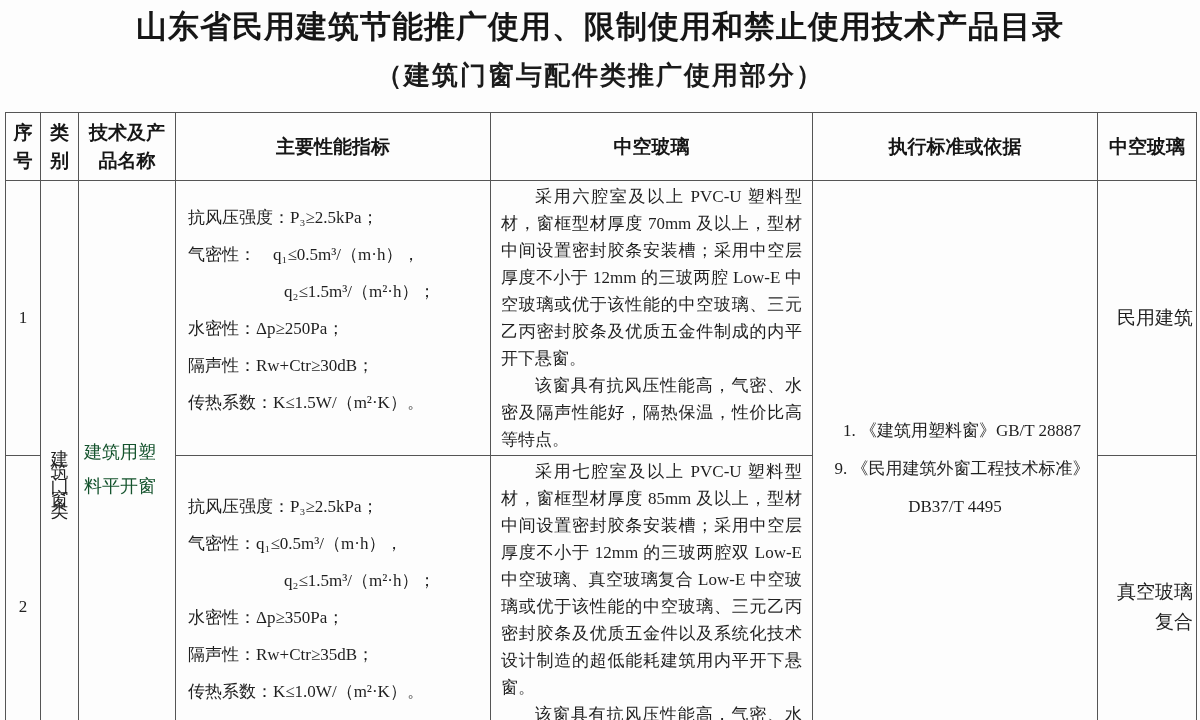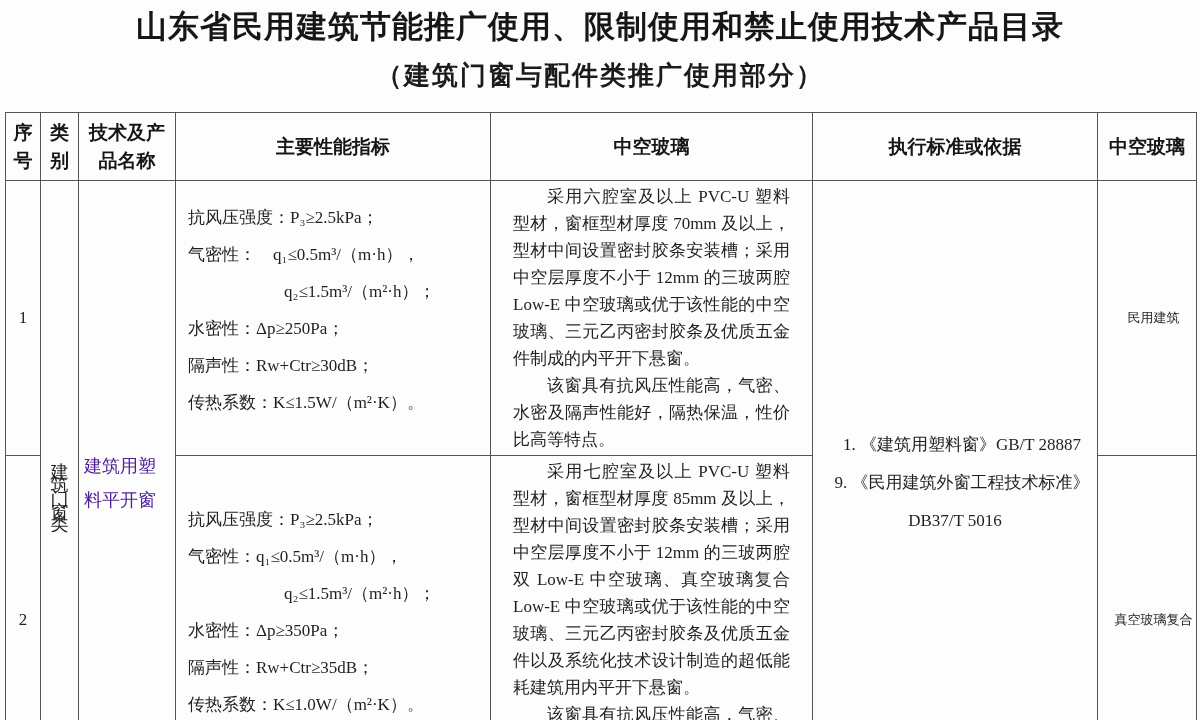--- a/index.html
+++ b/index.html
@@ -52,39 +52,39 @@
   .c-cat { text-align: center; }
   .vert-text {
     display: inline-block;
     writing-mode: vertical-rl; text-orientation: upright;
     font-size: 18px; letter-spacing: 13px; line-height: 20px;
     color: #1f1f1f;
   }
 
   .c-prod div {
     padding: 0 4px; font-size: 18px; line-height: 34px;
-    text-align: left; color: #4c1d95;
+    text-align: left; color: #14532d;
   }
 
   .c-perf { padding: 0 2px 16px 12px; margin-top: 38px; }
   .perf-line { font-size: 17px; line-height: 37px; white-space: nowrap; }
   .perf-line.indent { padding-left: 96px; }
 
-  .c-feat { padding: 2px 22px; }
+  .c-feat { padding: 2px 10px; }
   .c-feat p {
     margin: 0; text-indent: 2em; text-align: justify;
     font-size: 17px; line-height: 27px;
   }
 
   .c-std { padding: 0 2px 0 0; }
   .std-line { font-size: 17px; line-height: 38px; padding-left: 16px; white-space: nowrap; text-align: center; }
   .std-line.hang { padding-left: 2px; }
 
   .c-scope { padding: 0 3px; }
-  .c-scope div { font-size: 13px; line-height: 30px; text-align: center; margin-left: 13px; }
+  .c-scope div { font-size: 19px; line-height: 30px; text-align: right; margin-left: 13px; }
 </style>
 </head>
 <body>
 
 <div class="page">
 
   <h1 class="doc-title">山东省民用建筑节能推广使用、限制使用和禁止使用技术产品目录</h1>
   <h2 class="doc-subtitle">（建筑门窗与配件类推广使用部分）</h2>
 
   <table class="catalog">
@@ -125,21 +125,21 @@
           <div class="perf-line">隔声性：Rw+Ctr≥30dB；</div>
           <div class="perf-line">传热系数：K≤1.5W/（m²·K）。</div>
         </td>
         <td class="c-feat">
           <p>采用六腔室及以上 PVC-U 塑料型材，窗框型材厚度 70mm 及以上，型材中间设置密封胶条安装槽；采用中空层厚度不小于 12mm 的三玻两腔 Low-E 中空玻璃或优于该性能的中空玻璃、三元乙丙密封胶条及优质五金件制成的内平开下悬窗。</p>
           <p>该窗具有抗风压性能高，气密、水密及隔声性能好，隔热保温，性价比高等特点。</p>
         </td>
         <td class="c-std" rowspan="2">
           <div class="std-line">1. 《建筑用塑料窗》GB/T 28887</div>
           <div class="std-line">9. 《民用建筑外窗工程技术标准》</div>
-          <div class="std-line hang">DB37/T 5016</div>
+          <div class="std-line hang">DB37/T 4495</div>
         </td>
         <td class="c-scope">
           <div>民用建筑</div>
         </td>
       </tr>
       <tr class="row2">
         <td class="c-no">2</td>
         <td class="c-perf">
           <div class="perf-line">抗风压强度：P₃≥2.5kPa；</div>
           <div class="perf-line">气密性：q₁≤0.5m³/（m·h），</div>

